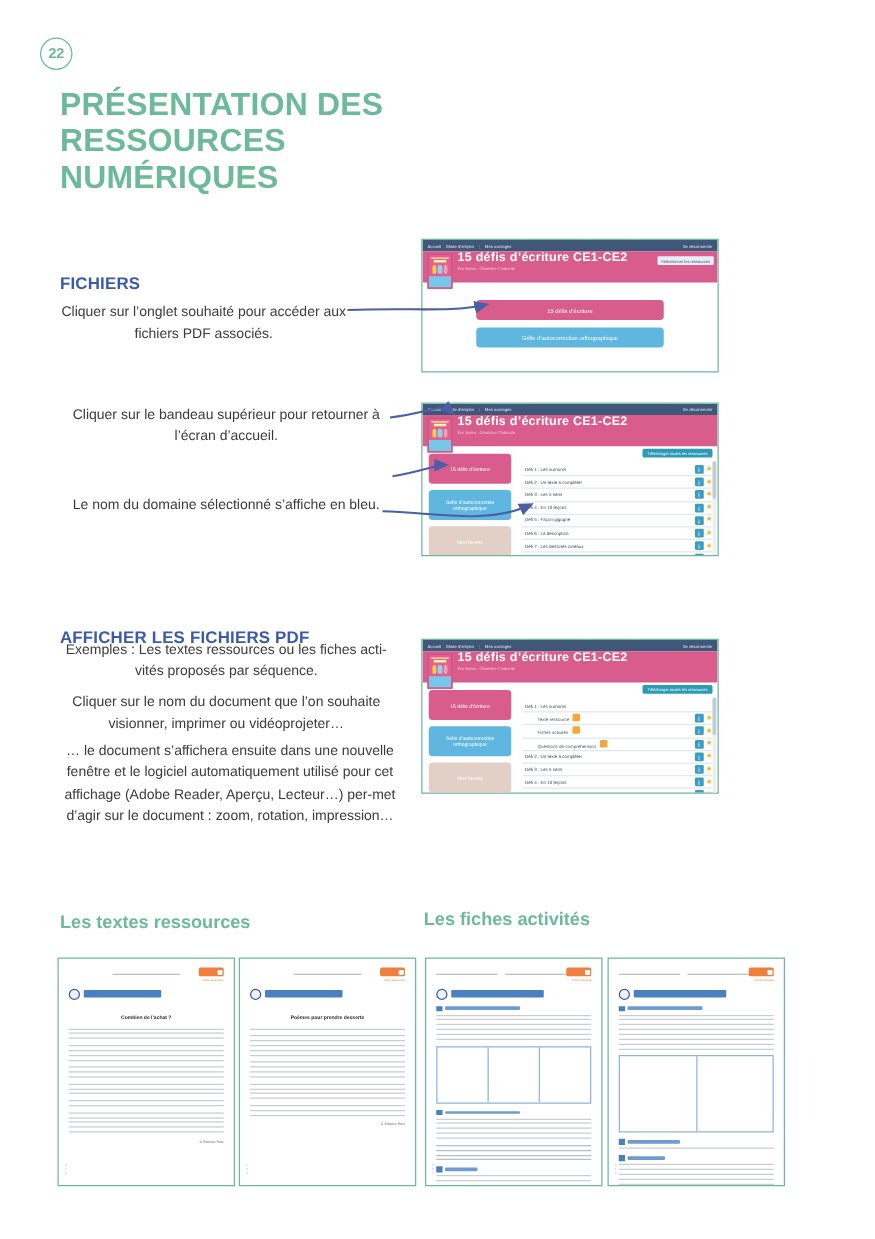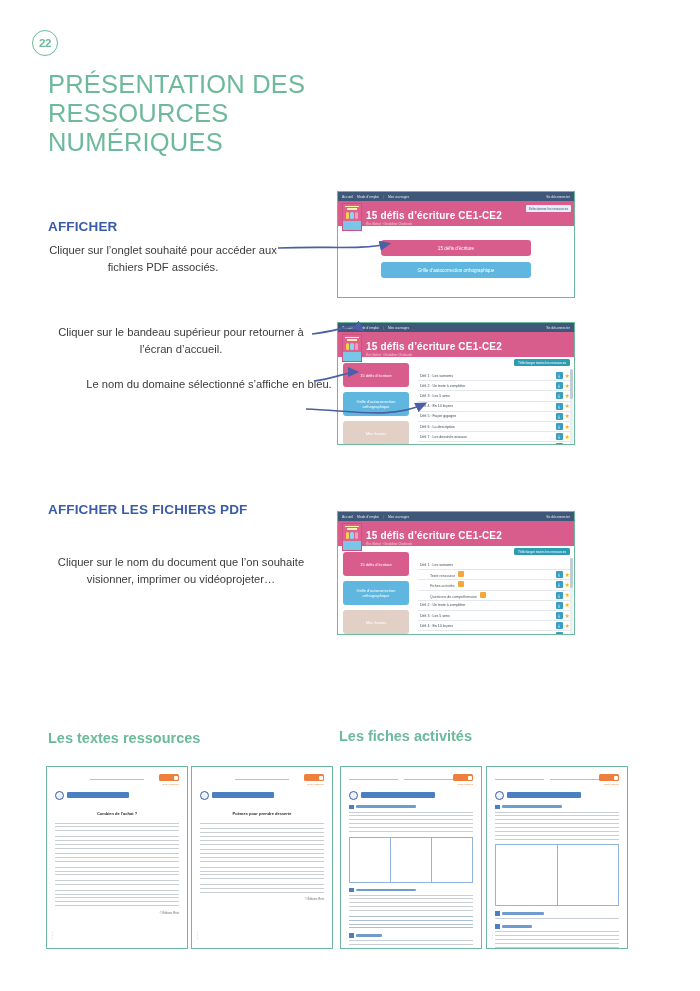--- a/index.html
+++ b/index.html
@@ -17,21 +17,21 @@
     width: 26px; height: 26px; border-radius: 50%;
     border: 1.6px solid #6cb99b;
     color: #6cb99b; font-size: 11.5px; font-weight: bold;
     display: flex; align-items: center; justify-content: center;
     letter-spacing: -0.3px;
   }
 
   
   .main-title {
     position: absolute; left: 48px; top: 70px; width: 430px;
-    color: #6cb99b; font-size: 25.5px; font-weight: normal;
+    color: #6cb99b; font-size: 25.5px; font-weight: bold;
     line-height: 1.13; letter-spacing: 0.2px;
   }
   .intro {
     position: absolute; left: 48px; top: 141px; width: 470px;
     color: #3b3b3b; font-size: 11.2px; line-height: 1.55;
   }
 
   
   .sec-head {
     position: absolute; color: #3a5ca8;
@@ -49,21 +49,21 @@
   }
   .nav-top {
     background: #3f5779; color: #dfe6f2;
     height: 9px; display: flex; align-items: center;
     padding: 0 4px; font-size: 3.4px; gap: 4px;
   }
   .nav-top .spacer { flex: 1; }
   .nav-sep { color: #8c9cba; }
   .pink-band {
     background: #d95d8c; position: relative;
-    display: flex; align-items: flex-end; padding-left: 28px;
+    display: flex; align-items: flex-start; padding-left: 28px;
     height: 25px;
   }
   .band-title { color: #ffffff; font-size: 10px; font-weight: bold; letter-spacing: 0.2px; }
   .band-sub { color: #f3c2d5; font-size: 3.2px; margin-top: 1px; }
   .book-cover {
     position: absolute; left: 4px; top: 2px;
     width: 20px; height: 28px; background: #e0608f;
     border: 0.5px solid #cf4f80; z-index: 5;
     display: flex; flex-direction: column; align-items: center;
     padding-top: 2px; overflow: hidden;
@@ -178,25 +178,25 @@
 <div class="page">
 
   <div class="page-num">22</div>
 
   <div class="main-title">
     <div>PRÉSENTATION DES RESSOURCES</div>
     <div>NUMÉRIQUES</div>
   </div>
 
 
-  <div class="sec-head" style="left:48px; top:219px;">AFFICHER</div>
+  <div class="sec-head" style="left:48px; top:219px;">FICHIERS</div>
   <div class="body-txt" style="left:48px; top:242px; width:230px;">Cliquer sur l’onglet souhaité pour accéder aux fichiers PDF associés.</div>
 
   <div class="body-txt" style="left:48px; top:324px; width:266px;">Cliquer sur le bandeau supérieur pour retourner à l’écran d’accueil.</div>
-  <div class="body-txt" style="left:48px; top:376px; width:266px;margin-left:28px;">Le nom du domaine sélectionné s’affiche en bleu.</div>
+  <div class="body-txt" style="left:48px; top:396px; width:266px;">Le nom du domaine sélectionné s’affiche en bleu.</div>
 
   <div class="shot" style="left:337px; top:191px; width:238px; height:107px;">
     <div class="nav-top">
       <span>Accueil</span>
       <span>Mode d’emploi</span>
       <span class="nav-sep">|</span>
       <span>Mes ouvrages</span>
       <span class="spacer"></span>
       <span>Se déconnecter</span>
     </div>
@@ -299,21 +299,23 @@
             </div>
         </div>
         <div class="scrollbar">
             <i></i>
           </div>
       </div>
     </div>
   </div>
 
   <div class="sec-head" style="left:48px; top:488px;margin-top:14px;">AFFICHER LES FICHIERS PDF</div>
+  <div class="body-txt" style="left:48px; top:512px; width:266px;">Exemples : Les textes ressources ou les fiches acti-vités proposés par séquence.</div>
   <div class="body-txt" style="left:48px; top:554px; width:266px;">Cliquer sur le nom du document que l’on souhaite visionner, imprimer ou vidéoprojeter…</div>
+  <div class="body-txt" style="left:48px; top:593px; width:272px;">… le document s’affichera ensuite dans une nouvelle fenêtre et le logiciel automatiquement utilisé pour cet affichage (Adobe Reader, Aperçu, Lecteur…) per-met d’agir sur le document : zoom, rotation, impression…</div>
 
   <div class="shot" style="left:337px; top:511px; width:238px; height:124px;">
     <div class="nav-top">
       <span>Accueil</span>
       <span>Mode d’emploi</span>
       <span class="nav-sep">|</span>
       <span>Mes ouvrages</span>
       <span class="spacer"></span>
       <span>Se déconnecter</span>
     </div>

